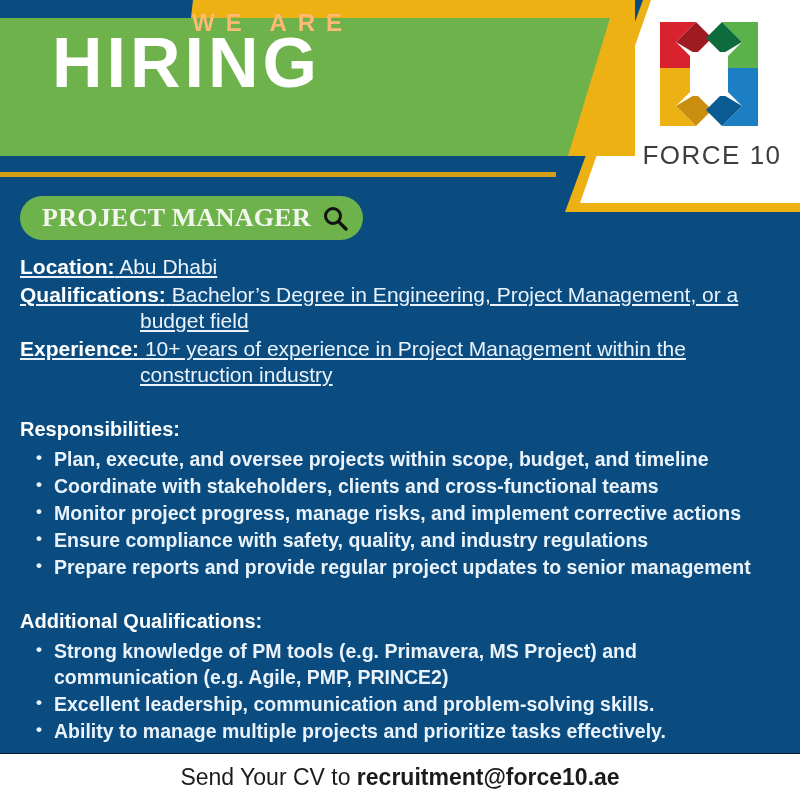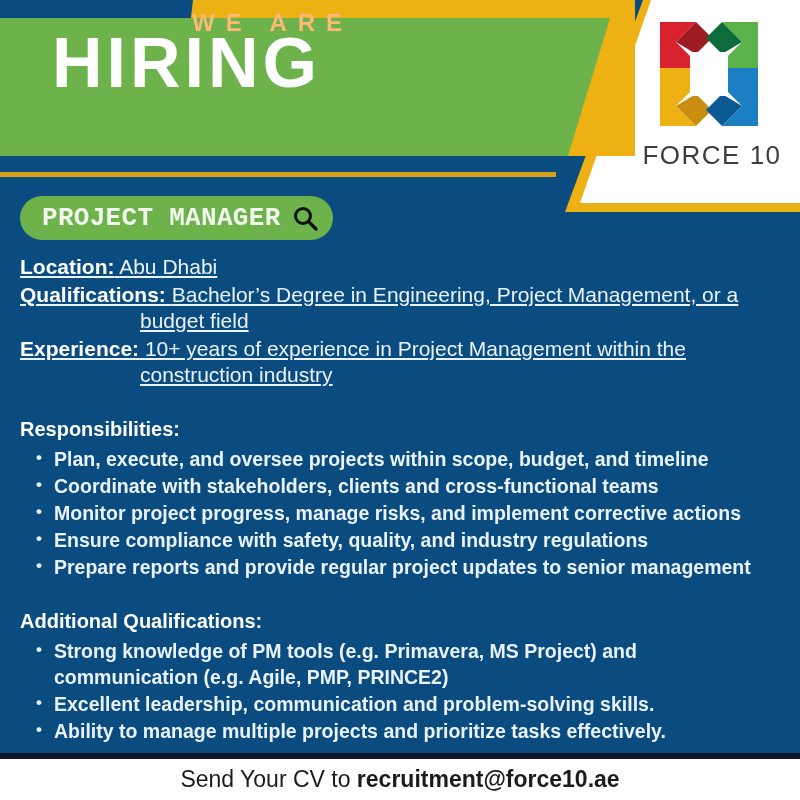--- a/index.html
+++ b/index.html
@@ -117,21 +117,21 @@
     display:flex;
     align-items:center;
     gap:10px;
   }
   .badge-text {
     font-size:26px;
     font-weight:bold;
     color:#f2f7ee;
     letter-spacing:0.3px;
     white-space:nowrap;
-    font-family:Liberation Mono, monospace;
+    font-family:Liberation Serif, serif;
   }
   .badge-icon { display:flex; align-items:center; }
 
   
   .content {
     position:absolute;
     left:20px; top:254px;
     width:760px;
     color:#ffffff;
   }
@@ -180,21 +180,21 @@
 
   
   .footer {
     position:absolute;
     left:0; bottom:0;
     width:800px; height:47px;
     background:#ffffff;
     display:flex;
     align-items:center;
     justify-content:center;
-    border-top:6px solid #0f172a;
+    border-top:1px solid #0f172a;
   }
   .footer-text {
     font-size:23px;
     color:#1b1b1b;
     font-family:"Liberation Sans", sans-serif;
   }
   .footer-text b { font-weight:bold; }
 </style>
 </head>
 <body>

